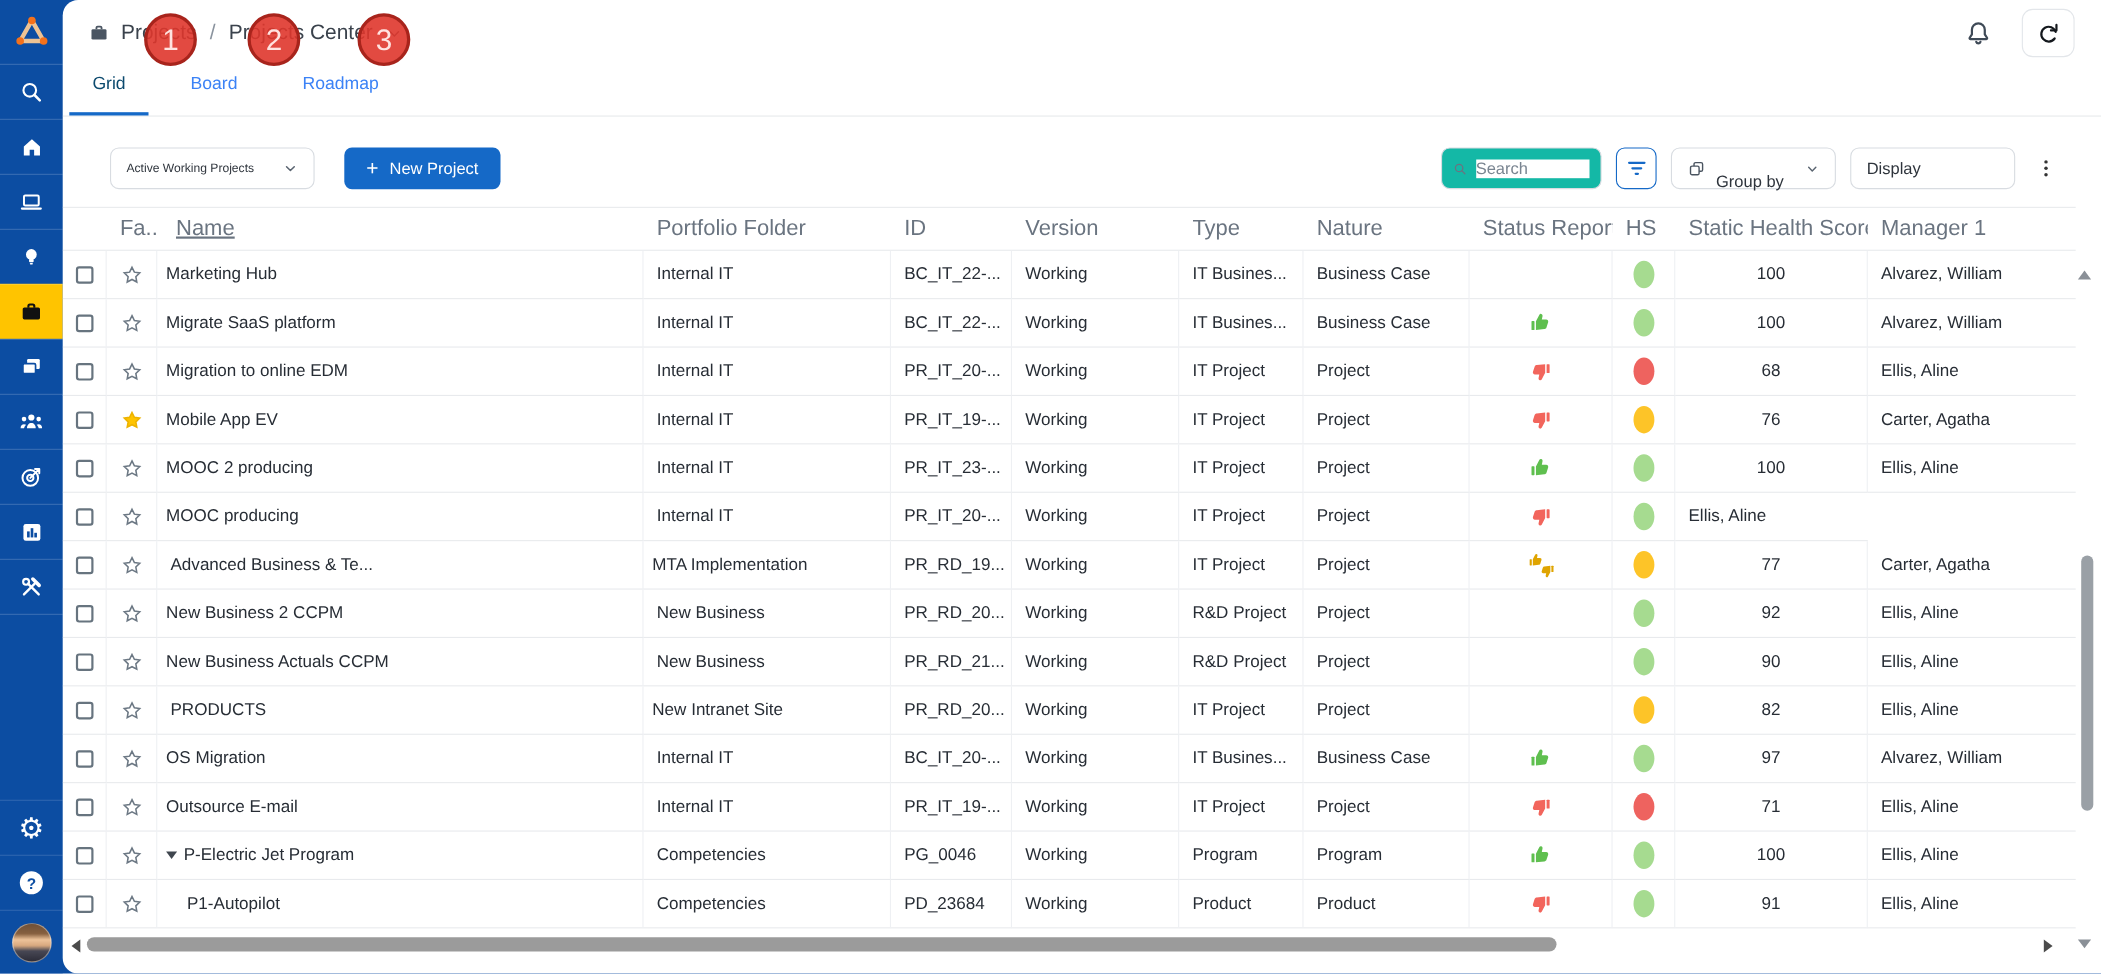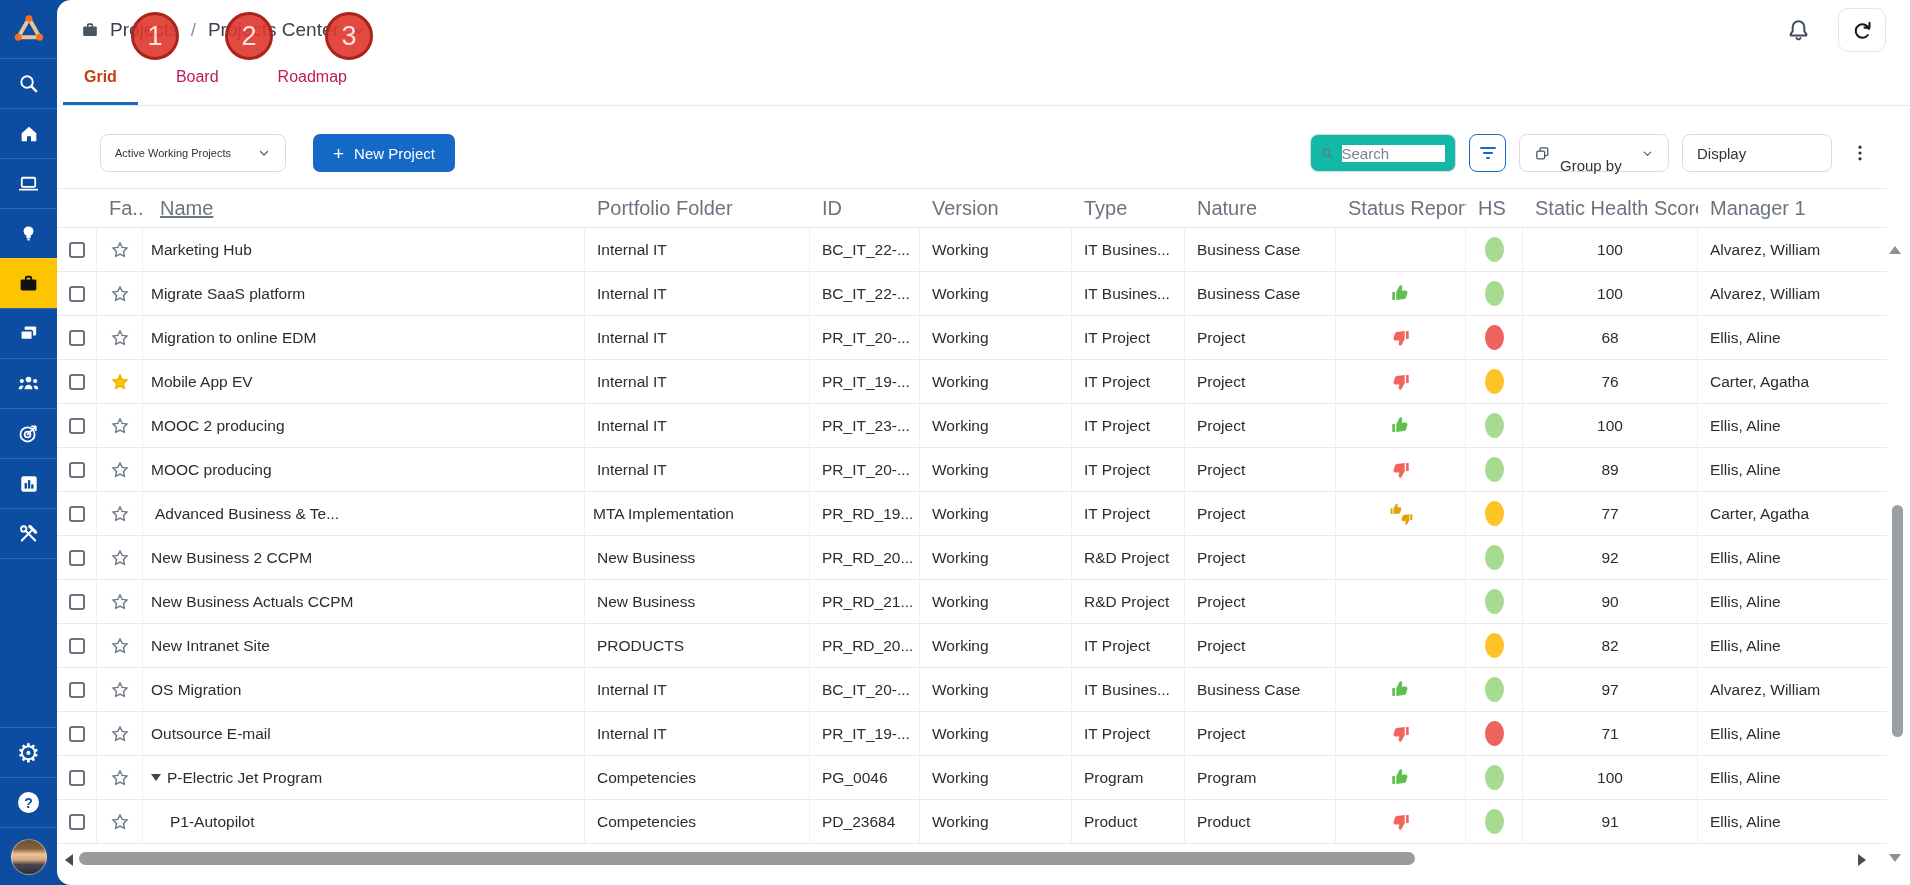--- a/index.html
+++ b/index.html
@@ -25,22 +25,22 @@
   .crumbs { display:flex; align-items:center; gap:10px; padding-left:23px; flex:1; font-size:19px; color:#3a424c; }
   .crumb-sep { color:#8a939e; padding:0 2px; }
   .crumb-link { cursor:pointer; }
   .crumb-chev { margin-left:2px; display:flex; align-items:center; cursor:pointer; }
   .top-actions { display:flex; align-items:center; gap:26px; padding-right:24px; }
   .icon-btn { cursor:pointer; display:flex; align-items:center; justify-content:center; }
   .refresh-btn { width:48px; height:44px; border:1px solid #e3e6ea; border-radius:10px; background:#fff; }
 
   
   .tabsbar { height:46px; border-bottom:1px solid #e7e9ec; display:flex; padding-left:6px; }
-  .tab { height:100%; padding:0 21px; display:flex; align-items:flex-start; padding-top:8px; font-size:16px; font-weight:500; color:#be185d; cursor:pointer; border-bottom:3px solid transparent; margin-right:17px; }
-  .tab.active { color:#c2410c; font-weight:700; border-bottom-color:#1569c7; }
+  .tab { height:100%; padding:0 21px; display:flex; align-items:flex-start; padding-top:8px; font-size:16px; font-weight:500; color:#3b82f6; cursor:pointer; border-bottom:3px solid transparent; margin-right:17px; }
+  .tab.active { color:#0c4a6e; font-weight:400; border-bottom-color:#1569c7; }
 
   
   .toolbar { height:82px; display:flex; align-items:center; justify-content:space-between; padding:12px 35px 0 43px; }
   .tb-left { display:flex; align-items:center; gap:27px; }
   .tb-right { display:flex; align-items:center; gap:13px; }
   .select-box { height:38px; border:1px solid #d8dce1; border-radius:8px; background:#fff; display:flex; align-items:center; gap:26px; padding:0 14px; font-size:11px; color:#2e343c; cursor:pointer; }
   .btn-primary { height:38px; background:#1569c7; border:none; border-radius:7px; color:#fff; font-size:15px; font-family:inherit; padding:0 20px; display:flex; align-items:center; gap:10px; cursor:pointer; }
   .btn-primary .plus { font-size:19px; font-weight:400; line-height:1; }
   .search-box { width:146px; height:38px; border:1px solid #d8dce1; border-radius:8px; display:flex; align-items:center; gap:8px; padding:0 10px; background:#14b8a6; }
   .search-box input { border:none; outline:none; width:100%; font-size:15px; font-family:inherit; color:#2e343c; }
@@ -474,21 +474,20 @@
     <div class="td center status s-down">
 
       <svg class="th-down" width="21" height="21" viewBox="0 0 24 24">
               <use href="#i-thumb" transform="rotate(180 12 12)"></use>
             </svg>
 
     </div>
     <div class="td center">
             <span class="hs-dot hs-green"></span>
           </div>
-    <div class="td center">89</div>
     <div class="td">Ellis, Aline</div>
   </div>
 
   <div class="tr">
     <div class="td center">
             <span class="checkbox"></span>
           </div>
     <div class="td center star">
       <svg width="20" height="20" viewBox="0 0 24 24">
               <path d="M12 3.6l2.6 5.3 5.8.8-4.2 4.1 1 5.8-5.2-2.7-5.2 2.7 1-5.8-4.2-4.1 5.8-.8z"></path>
@@ -579,25 +578,25 @@
 
   <div class="tr">
     <div class="td center">
             <span class="checkbox"></span>
           </div>
     <div class="td center star">
       <svg width="20" height="20" viewBox="0 0 24 24">
               <path d="M12 3.6l2.6 5.3 5.8.8-4.2 4.1 1 5.8-5.2-2.7-5.2 2.7 1-5.8-4.2-4.1 5.8-.8z"></path>
             </svg>
     </div>
+    <div class="td">PRODUCTS</div>
     <div class="td c-name">
 
       <span>New Intranet Site</span>
     </div>
-    <div class="td">PRODUCTS</div>
     <div class="td">PR_RD_20...</div>
     <div class="td">Working</div>
     <div class="td">IT Project</div>
     <div class="td">Project</div>
     <div class="td center status">
       
       
       
     </div>
     <div class="td center">

